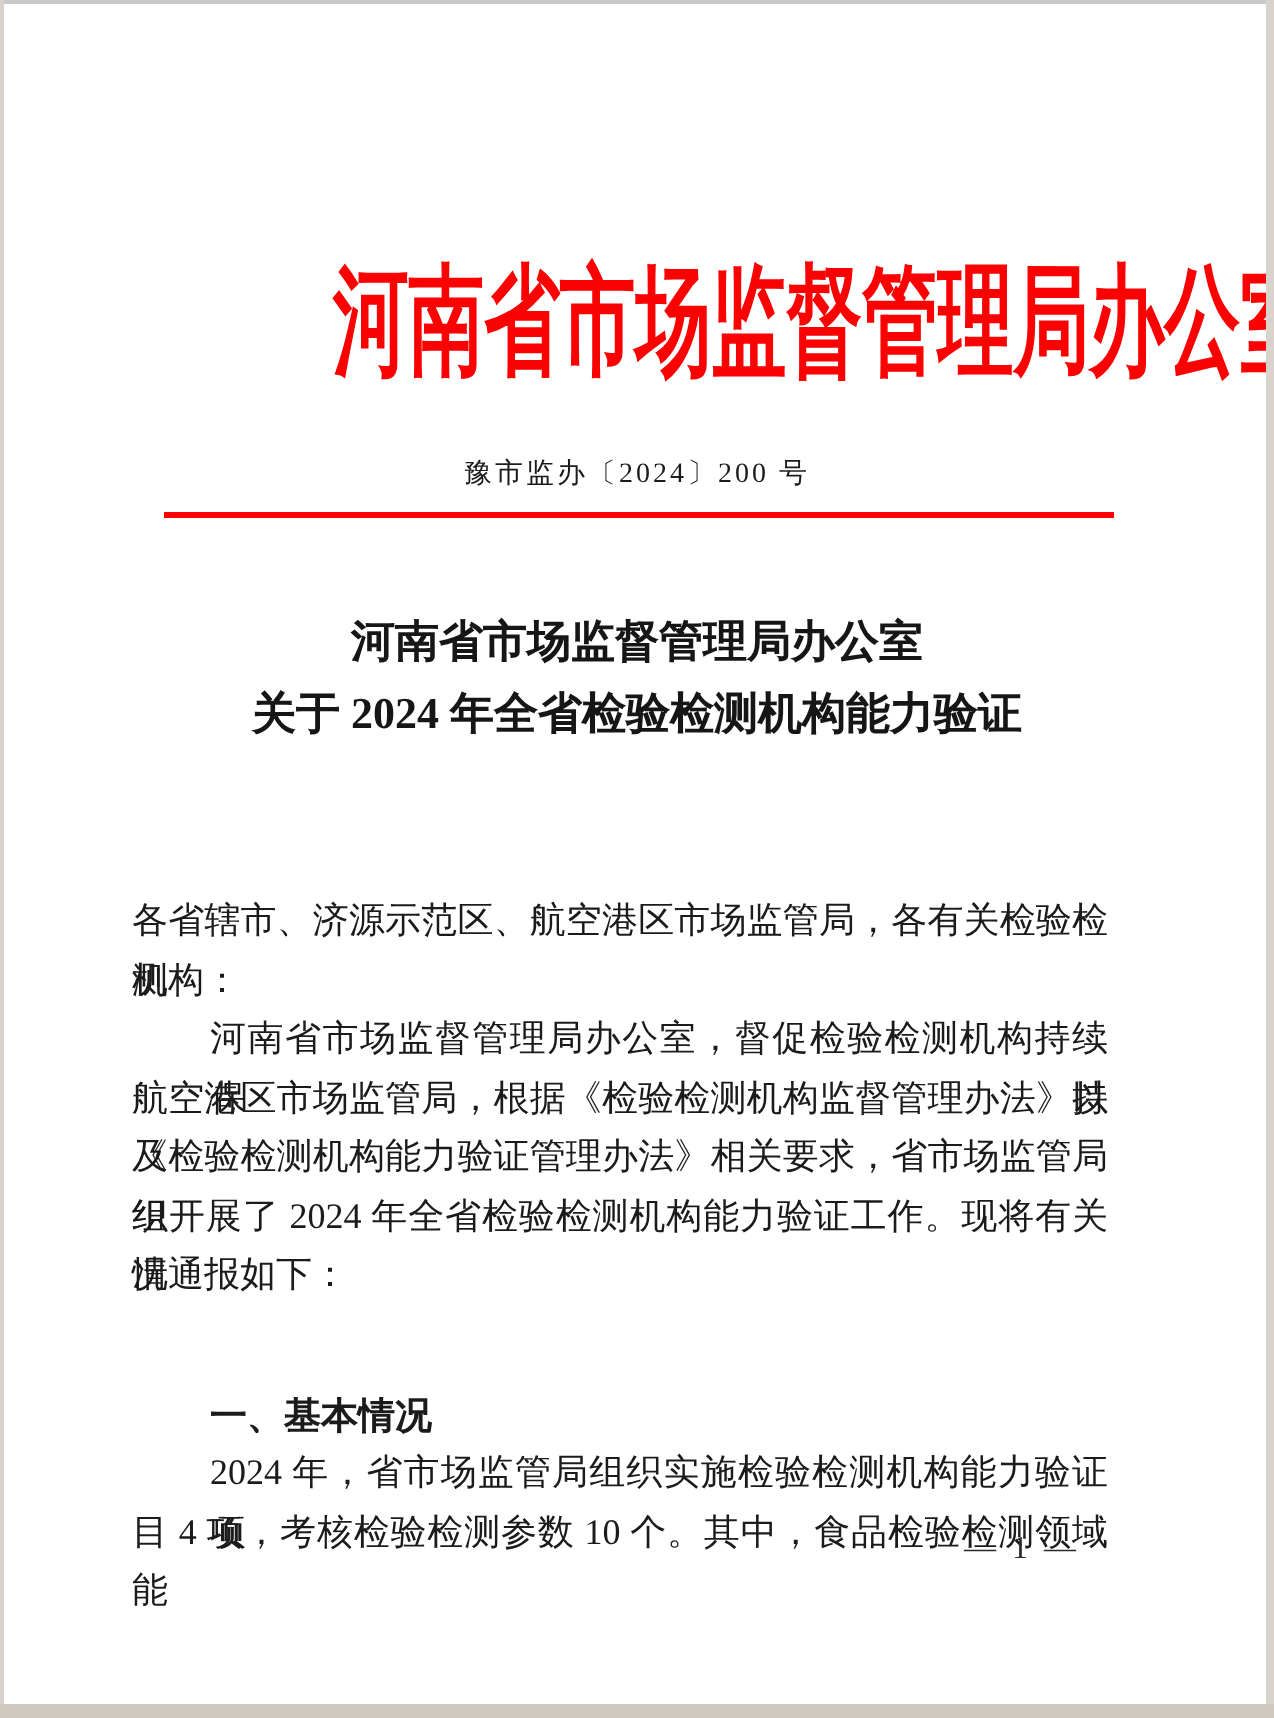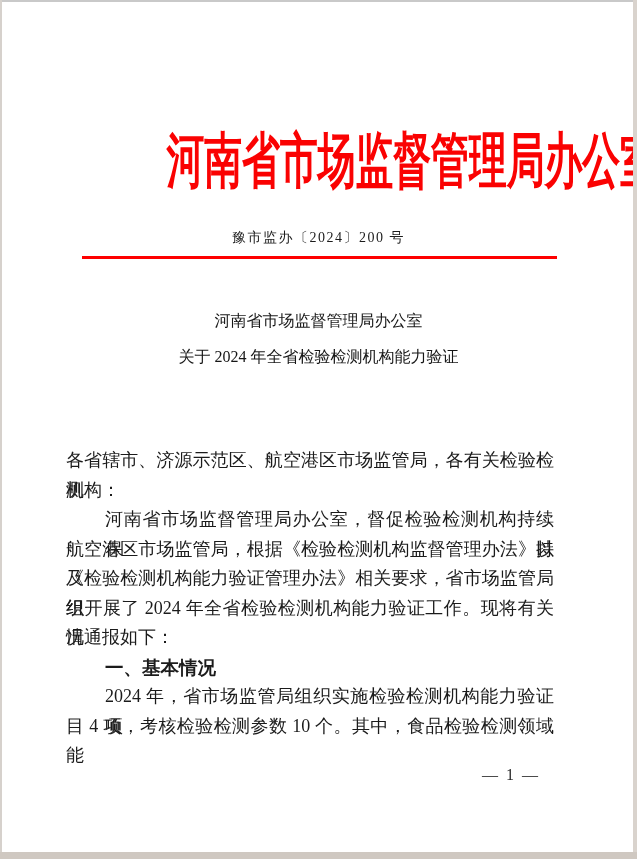--- a/index.html
+++ b/index.html
@@ -53,22 +53,22 @@
     background: #fe0000;
   }
   .title-block {
     position: absolute;
     left: 0; top: 303px; width: 637px;
     text-align: center;
     color: #161616;
   }
   .title-line {
     height: 35.5px; line-height: 35.5px;
-    font-size: 16px;
-    font-weight: 400;
+    font-size: 22px;
+    font-weight: 700;
     white-space: nowrap;
   }
   .body-block {
     position: absolute;
     left: 66px; top: 446px;
     width: 488px;
     color: #1b1b1b;
     font-size: 18px;
   }
   .bline {
@@ -79,20 +79,21 @@
     white-space: normal;
     text-align: justify;
     text-align-last: justify;
     font-family: Liberation Serif, serif;
   }
   .bline.ind { padding-left: 39px; }
   .bline.hei {
     font-family: "Liberation Sans", "DejaVu Sans", sans-serif;
     font-weight: bold;
     font-size: 18.5px;
+    margin-top: 40px;
   }
   .page-number {
     position: absolute;
     top: 765px; right: 97px;
     font-size: 16px;
     line-height: 20px;
     color: #2a2a2a;
     letter-spacing: 2px;
     white-space: nowrap;
   }

